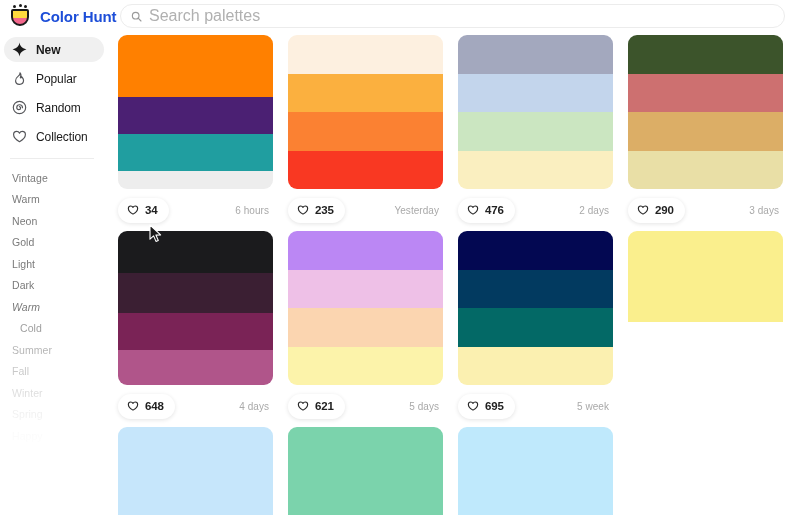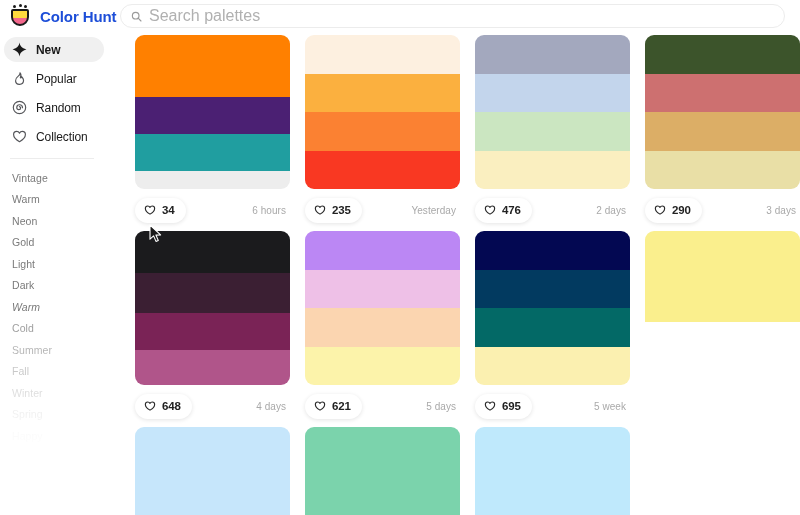--- a/index.html
+++ b/index.html
@@ -89,21 +89,21 @@
     position: absolute; left: 110px; top: 32px; width: 690px; height: 483px;
     overflow: hidden; background: #fff;
   }
   #grid {
     display: grid;
     grid-template-columns: repeat(4, 155px);
     column-gap: 15px;
     row-gap: 0px;
     padding: 3px 0 0 8px;
   }
-  .card { width: 155px; margin-bottom: 0; margin-left: 17px; }
+  .card { width: 155px; margin-bottom: 0; }
   .swatches {
     width: 155px; height: 154px; border-radius: 9px; overflow: hidden;
     display: flex; flex-direction: column;
     position: relative;
   }
   .swatch { width: 100%; }
   .card-footer {
     height: 42px; display: flex; align-items: center; justify-content: space-between;
     padding: 0 4px 0 0;
   }
@@ -185,21 +185,21 @@
       </div>
     <div id="nav-divider"></div>
     <div id="tag-list">
         <div class="tag-item" style="opacity: 1;">Vintage</div>
         <div class="tag-item" style="opacity: 1;">Warm</div>
         <div class="tag-item" style="opacity: 1;">Neon</div>
         <div class="tag-item" style="opacity: 1;">Gold</div>
         <div class="tag-item" style="opacity: 1;">Light</div>
         <div class="tag-item" style="opacity: 1;">Dark</div>
         <div class="tag-item" style="opacity: 1; font-style: italic;">Warm</div>
-        <div class="tag-item" style="opacity: 0.72;">Cold</div>
+        <div class="tag-item" style="opacity: 0.72; margin-left: 8px;">Cold</div>
         <div class="tag-item" style="opacity: 0.55;">Summer</div>
         <div class="tag-item" style="opacity: 0.4;">Fall</div>
         <div class="tag-item" style="opacity: 0.28;">Winter</div>
         <div class="tag-item" style="opacity: 0.18;">Spring</div>
         <div class="tag-item" style="opacity: 0.1;">Happy</div>
       </div>
     <div id="sidebar-fade"></div>
   </div>
 
   <div id="main">

